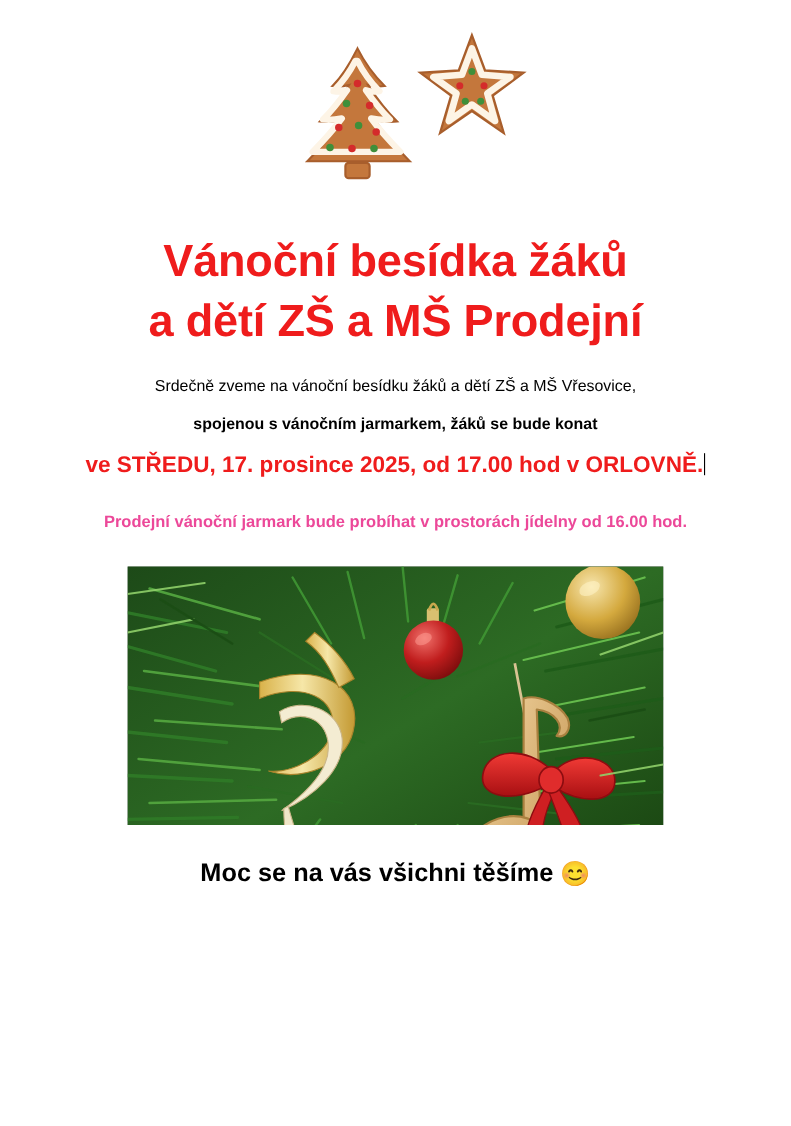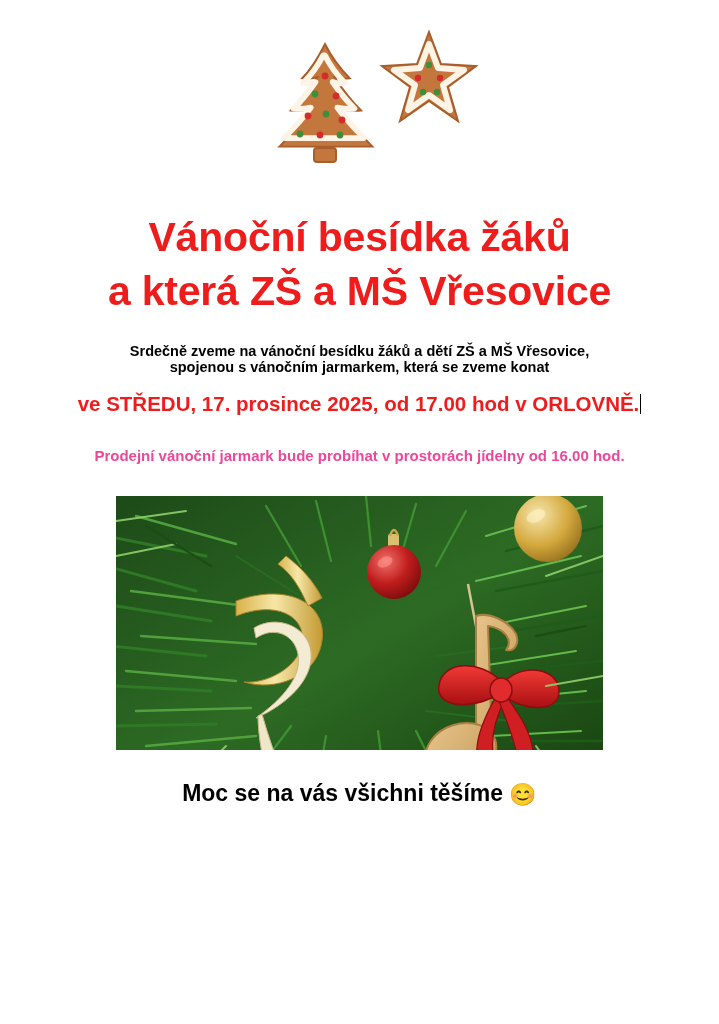--- a/index.html
+++ b/index.html
@@ -49,23 +49,24 @@
   }
 
   
   .body-block {
     margin-top: 26px;
     width: 100%;
     text-align: center;
   }
   .lead {
     font-size: 14.5px;
-    font-weight: bold;
+    font-weight: normal;
     color: #000;
     line-height: 1.1;
+    margin-bottom: 19px;
   }
   .lead2 {
     font-size: 14.5px;
     font-weight: bold;
     color: #000;
     line-height: 1.1;
     margin-bottom: 17px;
   }
   .highlight {
     font-size: 20.5px;
@@ -156,26 +157,26 @@
         <circle cx="72" cy="84" r="3.4" fill="#d42b2b"></circle>
         <circle cx="30" cy="98" r="3.4" fill="#3f8f3a"></circle>
         <circle cx="50" cy="99" r="3.4" fill="#d42b2b"></circle>
         <circle cx="70" cy="99" r="3.4" fill="#3f8f3a"></circle>
       </g>
     </svg>
   </div>
 
   <div class="title-block">
     <div class="title-line">Vánoční besídka žáků</div>
-    <div class="title-line">a která ZŠ a MŠ Vřesovice</div>
+    <div class="title-line">a dětí ZŠ a MŠ Prodejní</div>
   </div>
 
   <div class="body-block">
     <div class="lead">Srdečně zveme na vánoční besídku žáků a dětí ZŠ a MŠ Vřesovice,</div>
-    <div class="lead2">spojenou s vánočním jarmarkem, která se zveme konat</div>
+    <div class="lead2">spojenou s vánočním jarmarkem, žáků se bude konat</div>
     <div>
       <span class="highlight">ve STŘEDU, 17. prosince 2025, od 17.00 hod v ORLOVNĚ.</span><span class="caret"></span>
     </div>
     <div class="sub-red">Prodejní vánoční jarmark bude probíhat v prostorách jídelny od 16.00 hod.</div>
   </div>
 
   <div class="photo-wrap">
     <svg class="photo" width="487" height="300" viewBox="0 0 487 300" xmlns="http://www.w3.org/2000/svg" preserveAspectRatio="none">
       <defs>
         <linearGradient id="bgGrad" x1="0" y1="0" x2="1" y2="1">

